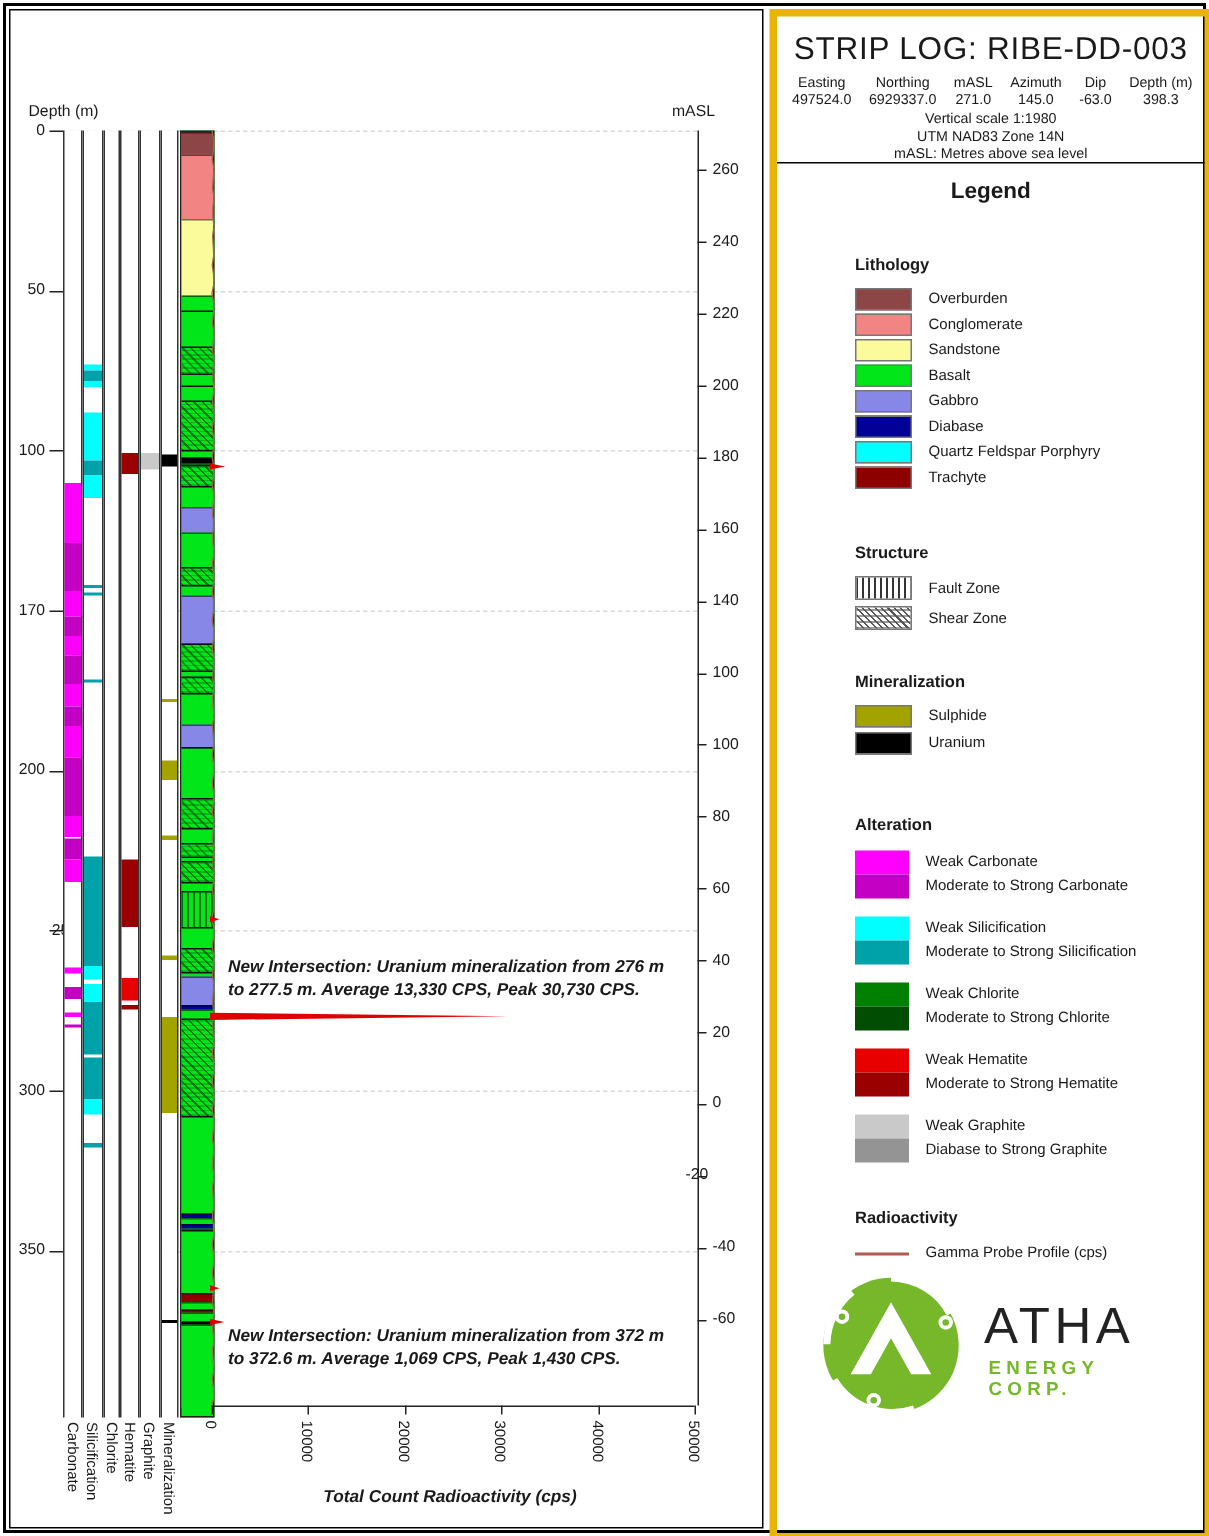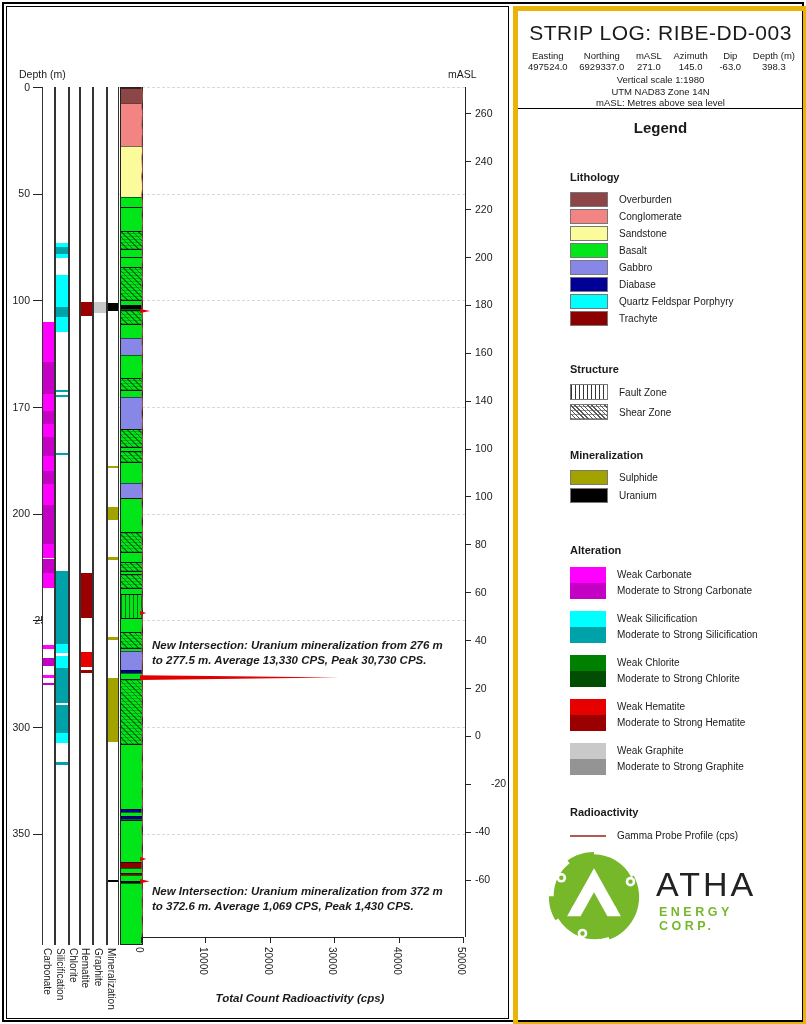--- a/index.html
+++ b/index.html
@@ -115,21 +115,21 @@
     <div class="abs lbl" style="left: 475px; top: 537.846px;">80</div>
     <div class="abs tick-h" style="left: 465px; width: 6px; top: 592.236px;"></div>
     <div class="abs lbl" style="left: 475px; top: 585.736px;">60</div>
     <div class="abs tick-h" style="left: 465px; width: 6px; top: 640.126px;"></div>
     <div class="abs lbl" style="left: 475px; top: 633.626px;">40</div>
     <div class="abs tick-h" style="left: 465px; width: 6px; top: 688.015px;"></div>
     <div class="abs lbl" style="left: 475px; top: 681.515px;">20</div>
     <div class="abs tick-h" style="left: 465px; width: 6px; top: 735.905px;"></div>
     <div class="abs lbl" style="left: 475px; top: 729.405px;">0</div>
     <div class="abs tick-h" style="left: 465px; width: 6px; top: 783.795px;"></div>
-    <div class="abs lbl" style="left: 491px; top: 777.295px;">-20</div>
+    <div class="abs lbl" style="left: 457px; top: 777.295px;">-20</div>
     <div class="abs tick-h" style="left: 465px; width: 6px; top: 831.684px;"></div>
     <div class="abs lbl" style="left: 475px; top: 825.184px;">-40</div>
     <div class="abs tick-h" style="left: 465px; width: 6px; top: 879.574px;"></div>
     <div class="abs lbl" style="left: 475px; top: 873.074px;">-60</div>
     <div class="abs track" style="left: 42px; width: 11px; top: 87px; height: 857.773px; position: absolute;">
       <div class="abs iv" style="top: 234.685px; height: 40.5365px; background: rgb(255, 0, 255);"></div>
       <div class="abs iv" style="top: 275.221px; height: 32.0025px; background: rgb(196, 0, 196);"></div>
       <div class="abs iv" style="top: 307.224px; height: 17.068px; background: rgb(255, 0, 255);"></div>
       <div class="abs iv" style="top: 324.292px; height: 12.801px; background: rgb(196, 0, 196);"></div>
       <div class="abs iv" style="top: 337.093px; height: 12.801px; background: rgb(255, 0, 255);"></div>
@@ -403,21 +403,21 @@
             <div class="lg-lab">Moderate to Strong Hematite</div>
           </div>
         </div>
         <div class="alt-group">
           <div class="alt-sw">
             <div class="alt-half" style="background: rgb(201, 201, 201);"></div>
             <div class="alt-half" style="background: rgb(148, 148, 148);"></div>
           </div>
           <div class="alt-labs">
             <div class="lg-lab">Weak Graphite</div>
-            <div class="lg-lab">Moderate to Strong Graphite</div>
+            <div class="lg-lab">Diabase to Strong Graphite</div>
           </div>
         </div>
       </div>
   </div>
 
   <div class="abs" style="left:52px;top:795px;">
     <div class="lg-head" style="margin-bottom:12px;">Radioactivity</div>
     <div class="lg-row">
       <div class="gamma-sw" id="gamma-swatch" style="background: rgb(176, 90, 80);"></div>
       <div class="lg-lab">Gamma Probe Profile (cps)</div>

